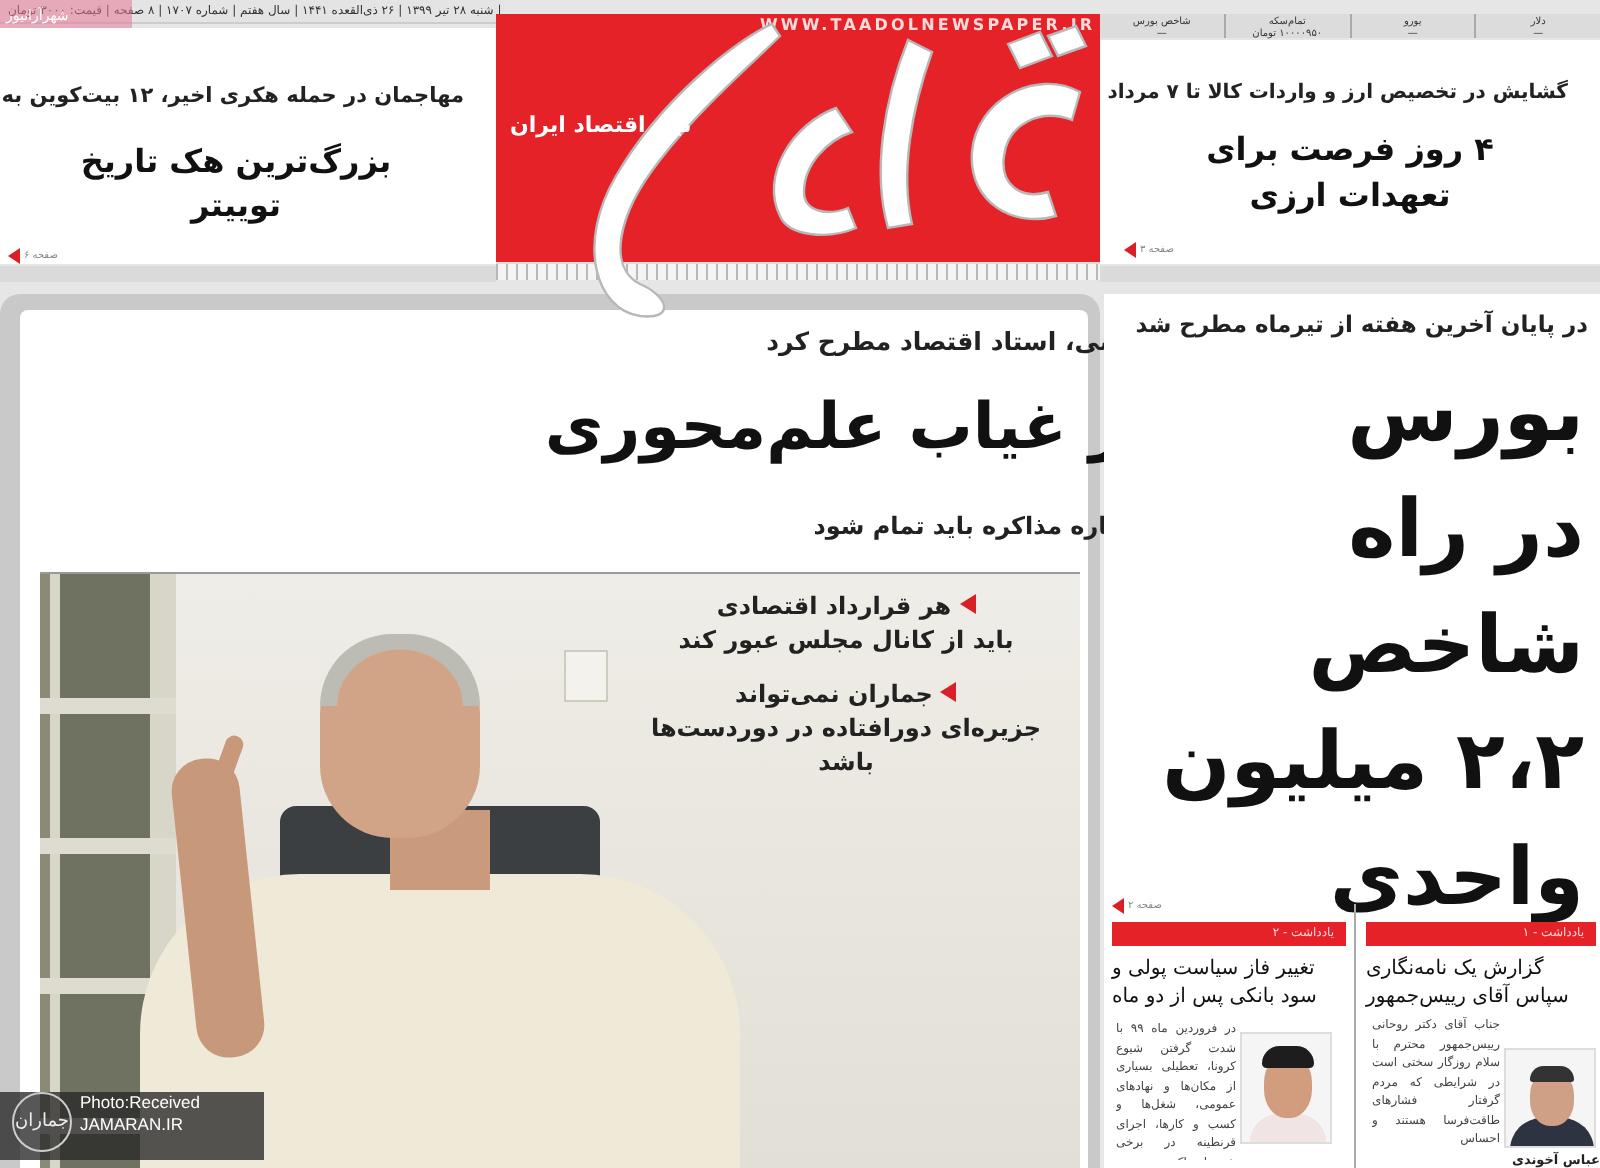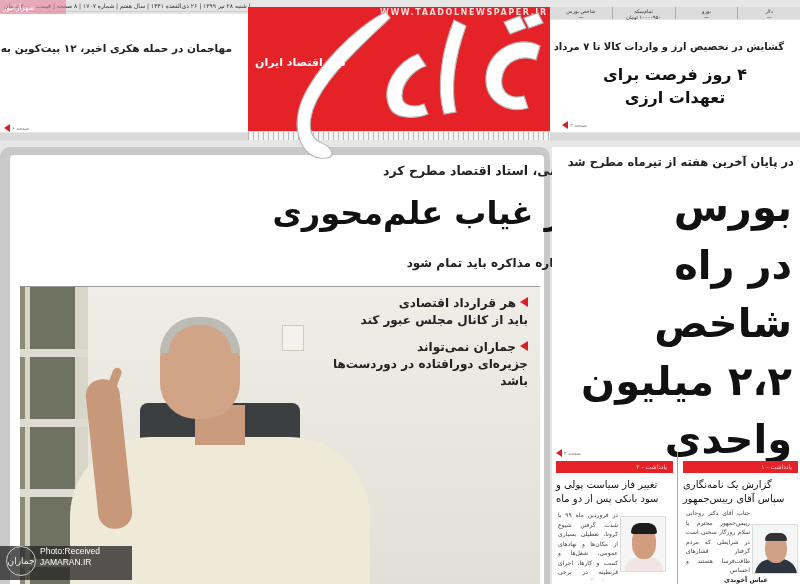--- a/index.html
+++ b/index.html
@@ -41,21 +41,21 @@
   .graybar.r { left: 550px; width: 250px; }
 
   
   .main-frame { position: absolute; left: 0; top: 147px; width: 550px; height: 437px; background: #c9c9c9; border-radius: 10px 10px 0 0; }
   .main-card { position: absolute; left: 10px; top: 155px; width: 534px; height: 429px; background: #fff; border-radius: 4px 4px 0 0; }
   .main-kicker { position: absolute; right: 178px; top: 163px; font-size: 12.5px; font-weight: bold; color: #222; white-space: nowrap; }
   .main-headline { position: absolute; right: 34px; top: 194px; font-size: 32px; font-weight: bold; color: #111; white-space: nowrap; letter-spacing: -0.5px; }
   .main-sub { position: absolute; right: 80px; top: 256px; font-size: 12px; font-weight: bold; color: #222; white-space: nowrap; }
 
   .photo { position: absolute; left: 20px; top: 286px; width: 520px; height: 298px; overflow: hidden;
-           background: linear-gradient(90deg, #a9ab98 0 14%, #e4e1d8 14% 100%); border-top: 1px solid #999; }
+           background: linear-gradient(90deg, #a9ab98 0 14%, #e4e1d8 14% 100%); border-top: 1px solid #999; text-align: center; }
   .window-frame { position: absolute; left: 0; top: 0; width: 68px; height: 298px;
            background:
              repeating-linear-gradient(180deg, transparent 0 62px, #dedbd0 62px 70px),
              linear-gradient(90deg, #8a8a76 0 5px, #d8d6c8 5px 10px, #6f7260 10px 55px, #d8d6c8 55px 68px); }
   .wall { position: absolute; left: 68px; top: 0; width: 452px; height: 298px; background: linear-gradient(180deg, #efede7, #e2dfd6); }
   .switch { position: absolute; left: 262px; top: 38px; width: 22px; height: 26px; background: #f4f2ec; border: 1px solid #cfcbbf; }
   .chair { position: absolute; left: 120px; top: 116px; width: 160px; height: 60px; background: #3c3f42; border-radius: 8px 8px 0 0; }
   .person-body { position: absolute; left: 50px; top: 150px; width: 300px; height: 160px; background: #efe9d7; border-radius: 80px 80px 0 0; }
   .person-neck { position: absolute; left: 175px; top: 118px; width: 50px; height: 40px; background: #c99a7c; }
   .person-head { position: absolute; left: 140px; top: 30px; width: 80px; height: 102px; background: #d2a487; border-radius: 42px 42px 38px 38px; }
@@ -107,20 +107,21 @@
       <div>۱۰۰۰۰۹۵۰ تومان</div>
     </div>
   <div class="ticker-cell">
       <div>شاخص بورس</div>
       <div>—</div>
     </div>
 </div>
 
 <div class="teaser-left">
   <div class="kicker">مهاجمان در حمله هکری اخیر، ۱۲ بیت‌کوین به جیب زدند</div>
+  <div class="headline">بزرگ‌ترین هک تاریخ توییتر</div>
   <div class="page-ref ltr-arrow" style="left:4px; top:110px;">
     <span>صفحه ۶</span>
     <span class="arrow"></span>
   </div>
 </div>
 
 <div class="teaser-right">
   <div class="kicker">گشایش در تخصیص ارز و واردات کالا تا ۷ مرداد</div>
   <div class="headline">۴ روز فرصت برای تعهدات ارزی</div>
   <div class="page-ref ltr-arrow" style="left:12px; top:101px;">
@@ -209,21 +210,21 @@
 <div class="divider-v"></div>
 
 <div class="col-bar" style="left:683px; top:461px; width:115px;">یادداشت - ۱</div>
 <div class="op-title" style="left:683px; top:478px; width:115px;">گزارش یک نامه‌نگاری سپاس آقای رییس‌جمهور</div>
 <div class="op-photo" style="left:752px; top:524px; width:46px; height:50px;">
   <div class="op-suit" style="left:2px; top:34px; width:42px; height:18px; background:#2d3340; border-radius:16px 16px 0 0;"></div>
   <div class="op-face" style="left:12px; top:10px; width:22px; height:28px; background:#cf9f86;"></div>
   <div class="op-hair" style="left:12px; top:8px; width:22px; height:8px; border-radius:10px 10px 2px 2px; background:#333;"></div>
 </div>
 <div class="op-body" style="left:686px; top:508px; width:64px; height:70px; overflow:hidden;">جناب آقای دکتر روحانی رییس‌جمهور محترم با سلام روزگار سختی است در شرایطی که مردم گرفتار فشارهای طاقت‌فرسا هستند و احساس</div>
-<div class="op-name" style="left:724px; top:576px;">عباس آخوندی</div>
+<div class="op-name" style="left:756px; top:576px;">عباس آخوندی</div>
 
 <div class="col-bar" style="left:556px; top:461px; width:117px;">یادداشت - ۲</div>
 <div class="op-title" style="left:556px; top:478px; width:117px;">تغییر فاز سیاست پولی و سود بانکی پس از دو ماه</div>
 <div class="op-photo" style="left:620px; top:516px; width:46px; height:56px;">
   <div class="op-suit" style="left:4px; top:40px; width:38px; height:16px; background:#f0e4e4; border-radius:14px 14px 0 0;"></div>
   <div class="op-face" style="left:11px; top:10px; width:24px; height:32px; background:#d29c7e;"></div>
   <div class="op-hair" style="left:10px; top:6px; width:26px; height:11px; border-radius:12px 12px 3px 3px;"></div>
 </div>
 <div class="op-body" style="left:558px; top:510px; width:60px; height:70px; overflow:hidden;">در فروردین ماه ۹۹ با شدت گرفتن شیوع کرونا، تعطیلی بسیاری از مکان‌ها و نهادهای عمومی، شغل‌ها و کسب و کارها، اجرای قرنطینه در برخی شهرها و تاکید</div>
 <div class="op-name" style="left:622px; top:603px;">محسن شمشیری</div>

